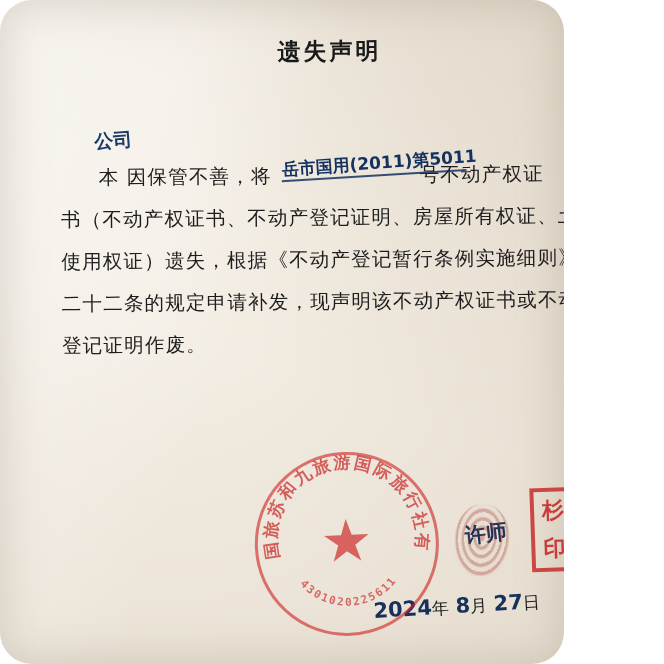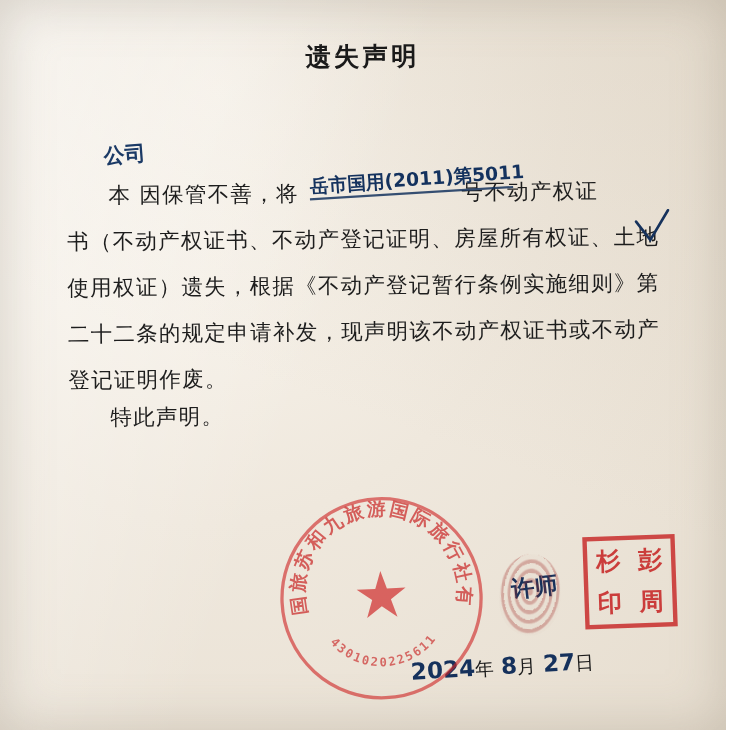--- a/index.html
+++ b/index.html
@@ -7,28 +7,29 @@
     padding: 0;
   }
   body {
     width: 664px;
     height: 664px;
     overflow: hidden;
     font-family: "Liberation Serif", serif;
   }
   #page {
     position: relative;
-    width: 660px;
+    width: 564px;
     height: 664px;
     background: #f2ece2;
     background-image:
       linear-gradient(110deg, rgba(255,255,255,0.55) 0%, rgba(255,255,255,0.0) 45%),
       linear-gradient(200deg, rgba(210,198,180,0.35) 0%, rgba(255,255,255,0.0) 55%),
       radial-gradient(ellipse at 30% 12%, #fbf7f0 0%, #efe8dd 48%, #e6ddcf 100%);
     overflow: hidden;
+    border-radius: 32px;
   }
   
   #page:before {
     content: "";
     position: absolute;
     inset: 0;
     box-shadow: inset 0 0 46px rgba(150,138,120,0.35);
     pointer-events: none;
   }
   
@@ -229,21 +230,21 @@
 
     <div class="para para-main">
       <span class="indent"></span><span class="lineblock" style="display:inline">本 因保管不善，将                    号不动产权证
 书（不动产权证书、不动产登记证明、房屋所有权证、土地
 使用权证）遗失，根据《不动产登记暂行条例实施细则》第
 二十二条的规定申请补发，现声明该不动产权证书或不动产
 登记证明作废。</span>
     </div>
 
     <div class="para para-close">
-      <span class="indent"></span><span>特此声明。</span>
+      <span class="indent"></span>
     </div>
 
     <div class="hand hw-name">公司</div>
     <div class="hand hw-cert">岳市国用(2011)第5011</div>
     <div class="hw-strike"></div>
 
     <svg class="hw-check" viewBox="0 0 34 30">
       <path d="M2 8 L13 26 L32 1" fill="none" stroke="#16325c" stroke-width="2.4" stroke-linecap="round"></path>
     </svg>
 

